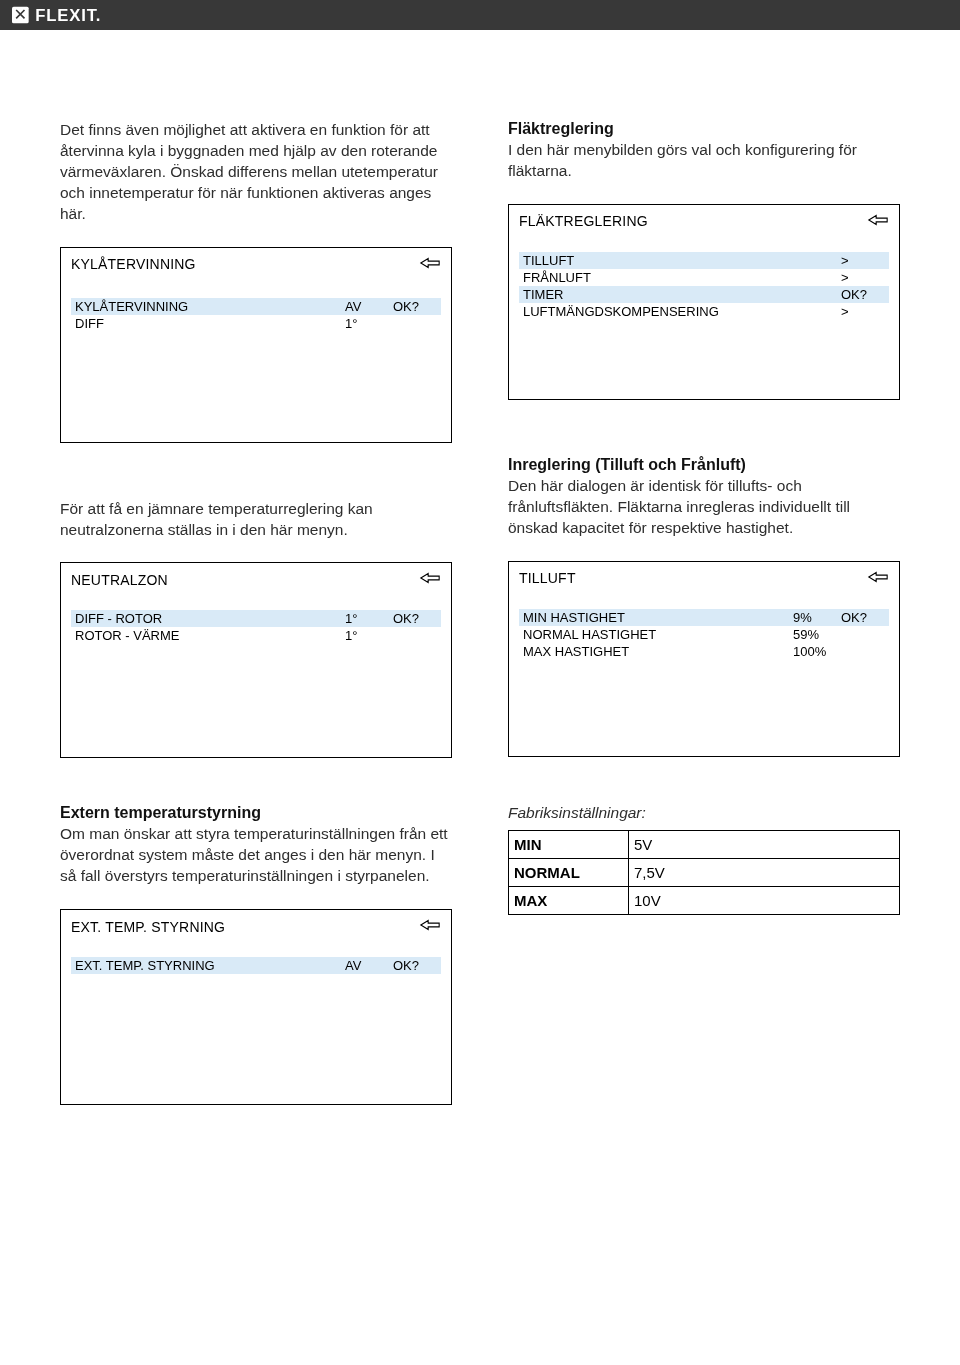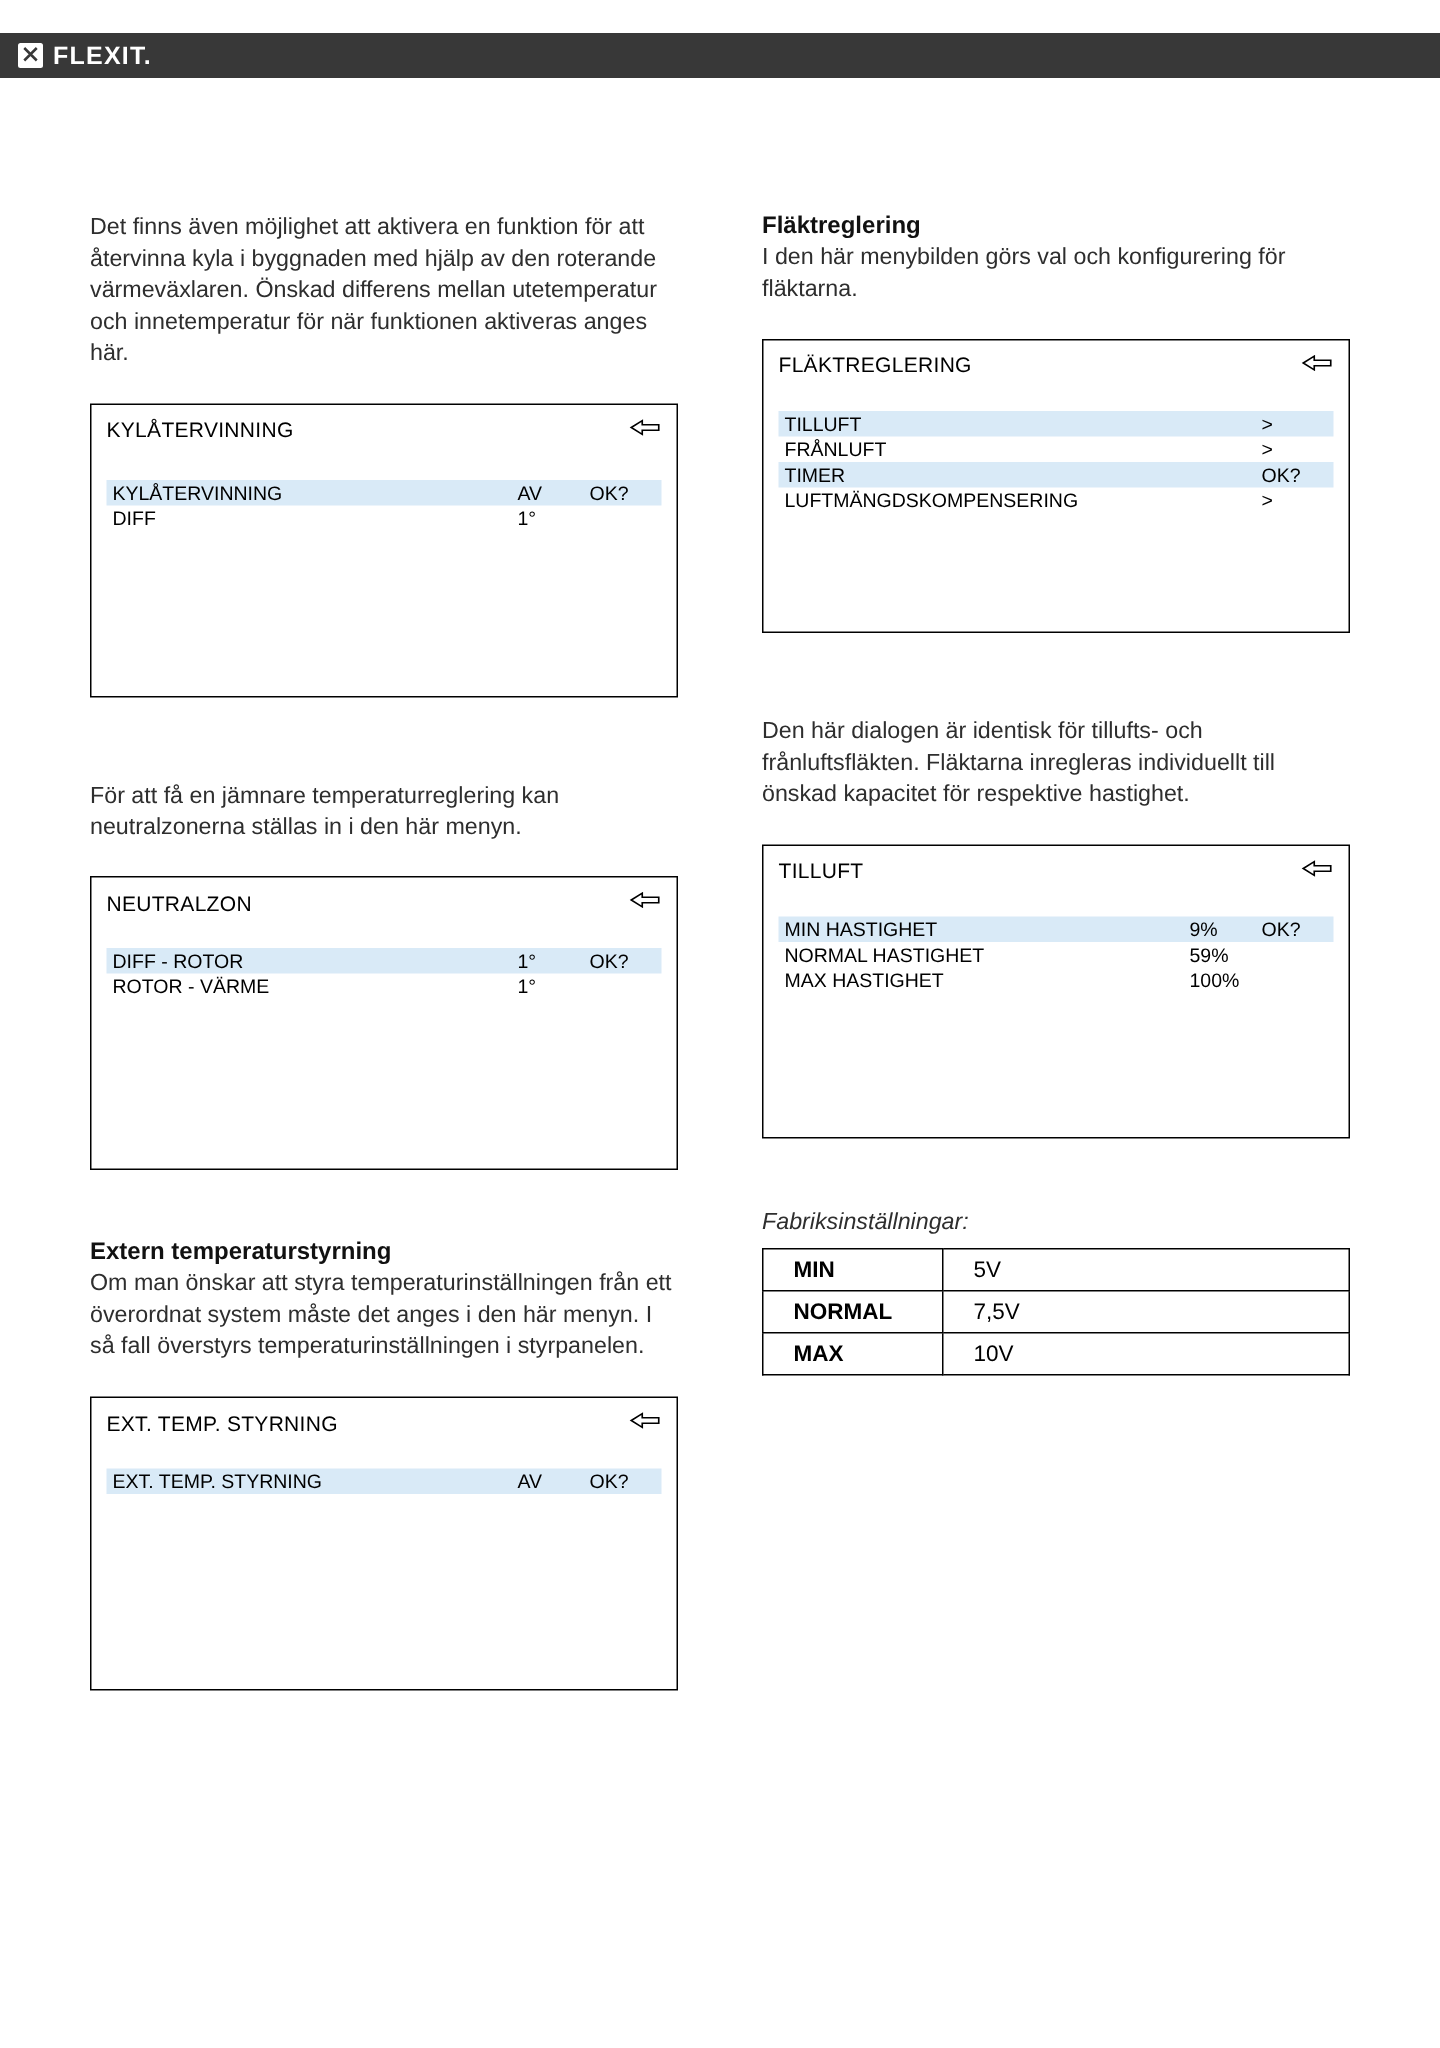--- a/index.html
+++ b/index.html
@@ -1,17 +1,17 @@
 <!DOCTYPE html>
 <html><head>
 <meta charset="utf-8">
 <style>
   * { box-sizing: border-box; margin: 0; padding: 0; }
   html, body { width: 960px; background: #fff; font-family: Arial, Helvetica, sans-serif; color: #000; }
-  .bar { background: #383838; height: 30px; display: flex; align-items: center; padding-left: 12px; margin-top: 22px; }
+  .bar { background: #383838; height: 30px; display: flex; align-items: center; padding-left: 12px; }
   .bar svg { height: 20px; }
   .page { padding: 90px 60px 40px 60px; width: 960px; }
   .cols { display: flex; gap: 56px; }
   .col { flex: 1; }
   .para { font-size: 15.5px; line-height: 1.35; margin-bottom: 22px; color: #2e2e2e; }
   .h { font-weight: 700; font-size: 16px; margin-bottom: 2px; color: #111; }
   .panel {
     border: 1.5px solid #000;
     padding: 6px 10px 6px 10px;
     height: 196px;
@@ -38,21 +38,21 @@
     padding: 1px 4px 1px 4px;
     font-size: 13px;
     align-items: center;
   }
   .hi { background: #d9eaf7; }
   .row .v, .row .ok, .hrow .v, .hrow .ok, .row2col .v { text-align: left; }
   .row .ok, .hrow .ok { text-align: left; }
   .back-icon { display: inline-block; }
   .back-icon svg { width: 22px; height: 14px; }
   .ftbl { border-collapse: collapse; width: 100%; font-size: 15px; margin-top: 6px;}
-  .ftbl th, .ftbl td { border: 1.3px solid #000; padding: 5px 20px; text-align: left; }
+  .ftbl th, .ftbl td { border: 1.3px solid #000; padding: 5px 5px; text-align: left; }
   .ftbl th { width: 120px; font-weight: 700; }
   .pgno { text-align: center; font-size: 14px; color: #333; margin-top: 120px; }
 </style>
 </head>
 <body>
 
 <div class="bar">
   <svg viewBox="0 0 180 24">
     <rect x="0" y="2" width="20" height="20" fill="#fff" rx="2"></rect>
     <g stroke="#383838" stroke-width="2" fill="none">
@@ -171,20 +171,21 @@
             <span class="v">OK?</span>
           </div>
           <div class="row2col">
             <span>LUFTMÄNGDSKOMPENSERING</span>
             <span class="v">&gt;</span>
           </div>
         </div>
       </div>
 
       <div style="height:34px"></div>
+      <p class="h">Inreglering (Tilluft och Frånluft)</p>
       <p class="para">Den här dialogen är identisk för tillufts- och frånluftsfläkten. Fläktarna inregleras individuellt till önskad kapacitet för respektive hastighet.</p>
 
       <div class="panel">
         <div class="title-row">
           <span class="t">TILLUFT</span>
           <span class="back-icon">
             <svg viewBox="0 0 24 14">
                 <path d="M2 7 L10 2 L10 5 L22 5 L22 9 L10 9 L10 12 Z" fill="none" stroke="#000" stroke-width="1.2"></path>
               </svg>
           </span>

